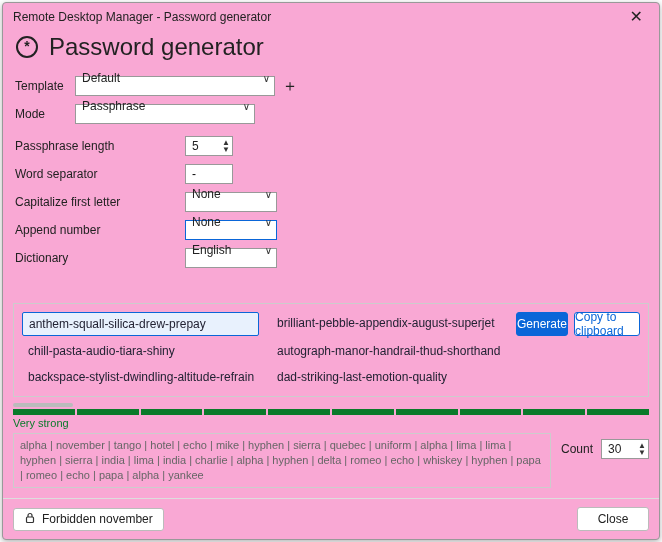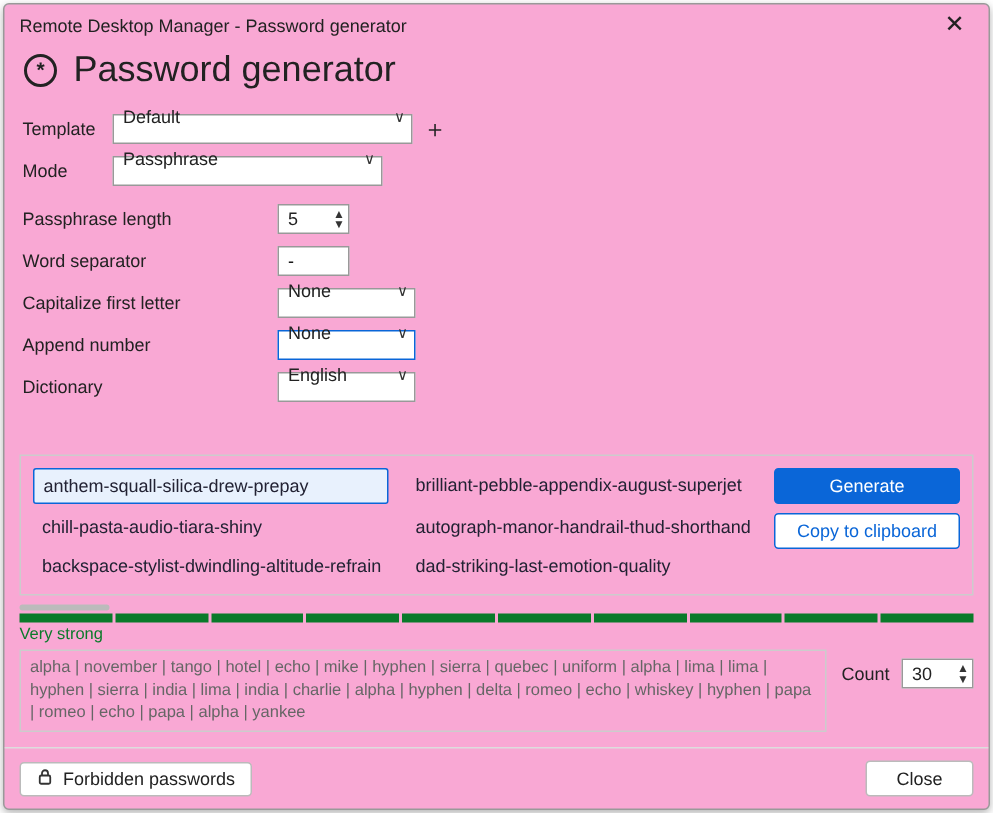--- a/index.html
+++ b/index.html
@@ -120,21 +120,21 @@
     overflow: hidden;
   }
   .pw-item.sel {
     border: 1px solid #0a66d8;
     background: #e8f1fd;
     border-radius: 2px;
   }
   .action-col {
     width: 124px;
     display: flex;
-    flex-direction: column;
+    flex-direction: row;
     gap: 6px;
   }
   .btn {
     height: 24px;
     border: 1px solid #0a66d8;
     border-radius: 3px;
     background: #fff;
     color: #0a66d8;
     font-size: 12px;
     display: flex; align-items: center; justify-content: center;
@@ -329,18 +329,18 @@
   </div>
 
   <div class="footer">
     <div class="forbidden">
       <span>
         <svg width="12" height="12" viewBox="0 0 12 12">
           <rect x="2.5" y="5" width="7" height="5.5" rx="1" fill="none" stroke="#333" stroke-width="1.2"></rect>
           <path d="M4 5 V3.5 a2 2 0 0 1 4 0 V5" fill="none" stroke="#333" stroke-width="1.2"></path>
         </svg>
       </span>
-      <span>Forbidden passwords</span>
+      <span>Forbidden november</span>
     </div>
     <div class="btn plain" style="width:72px">Close</div>
   </div>
 
 </div>
 
 </body></html>

